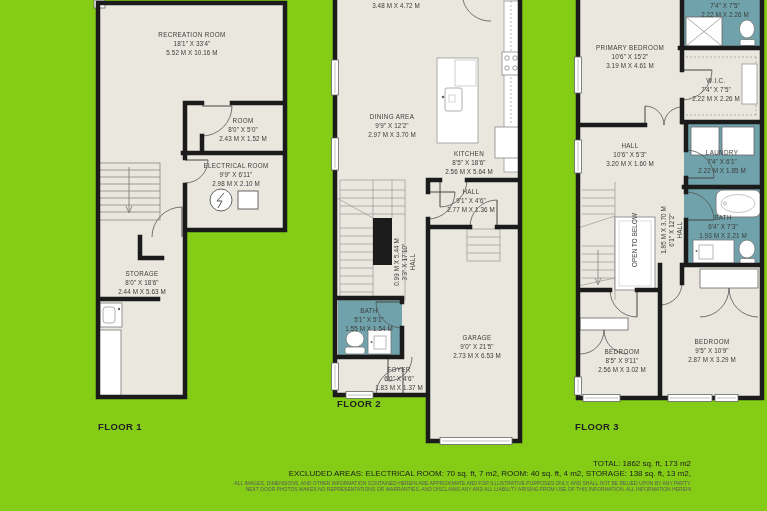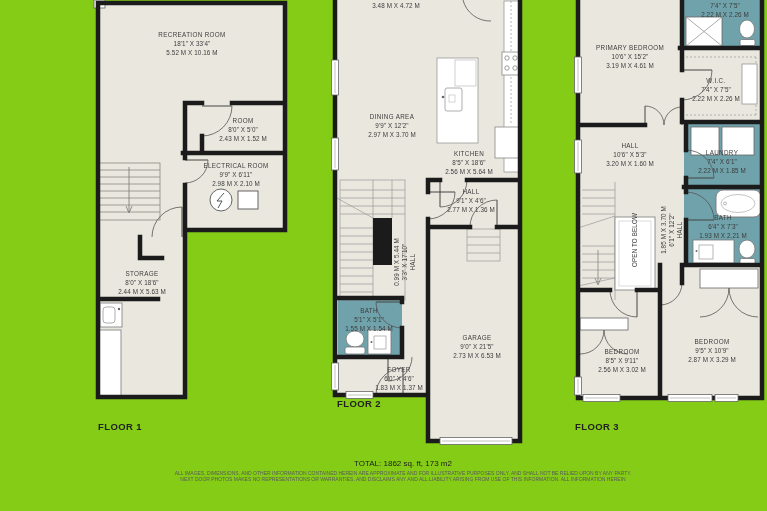--- a/index.html
+++ b/index.html
@@ -5,21 +5,21 @@
   html,body{margin:0;padding:0;background:#fff;}
   .canvas{position:relative;width:767px;height:511px;background:#84cc16;overflow:hidden;
           font-family:"Liberation Sans","DejaVu Sans",sans-serif;}
   .plan{position:absolute;z-index:1;}
   .rlabel{position:absolute;z-index:3;text-align:center;transform:translate(-50%,-50%);
           font-size:6.3px;line-height:1.45;letter-spacing:.1px;color:#3c3c3c;white-space:nowrap;}
   .rlabel span{display:block;}
   .rlabel .rname{letter-spacing:.35px;}
   .rlabel.vert{transform:translate(-50%,-50%) rotate(-90deg);line-height:1.3;}
   .floor-tag{position:absolute;z-index:3;font-size:9.5px;font-weight:700;color:#222;letter-spacing:.4px;}
-  .summary{position:absolute;left:103px;top:459px;width:600px;text-align:center;color:#1d1d1d;z-index:3;}
+  .summary{position:absolute;left:91px;top:459px;width:600px;text-align:right;color:#1d1d1d;z-index:3;}
   .summary .sline{font-size:8px;line-height:10px;white-space:nowrap;}
   .fineprint{margin-top:2px;color:#5a5a5a;font-size:5px;line-height:5.6px;}
   .fineprint div{white-space:nowrap;}
 </style>
 </head>
 <body>
 
 <div class="canvas">
 
   <svg class="plan" style="left:88px;top:0;" width="205" height="410" viewBox="0 0 205 410">
@@ -300,19 +300,20 @@
   </div>
   <div class="rlabel" style="left:712px;top:351px">
     <span class="rname">BEDROOM</span>
     <span>9'5" X 10'9"</span>
     <span>2.87 M X 3.29 M</span>
   </div>
   <div class="floor-tag" style="left:575px;top:421px">FLOOR 3</div>
 
   <div class="summary">
     <div class="sline">TOTAL: 1862 sq. ft, 173 m2</div>
+    <div class="sline">EXCLUDED AREAS: ELECTRICAL ROOM: 70 sq. ft, 7 m2, ROOM: 40 sq. ft, 4 m2, STORAGE: 138 sq. ft, 13 m2,</div>
     <div class="fineprint">
       <div>ALL IMAGES, DIMENSIONS, AND OTHER INFORMATION CONTAINED HEREIN ARE APPROXIMATE AND FOR ILLUSTRATIVE PURPOSES ONLY, AND SHALL NOT BE RELIED UPON BY ANY PARTY.</div>
       <div>NEXT DOOR PHOTOS MAKES NO REPRESENTATIONS OR WARRANTIES, AND DISCLAIMS ANY AND ALL LIABILITY ARISING FROM USE OF THIS INFORMATION. ALL INFORMATION HEREIN</div>
     </div>
   </div>
 
 </div>
 
 </body></html>

